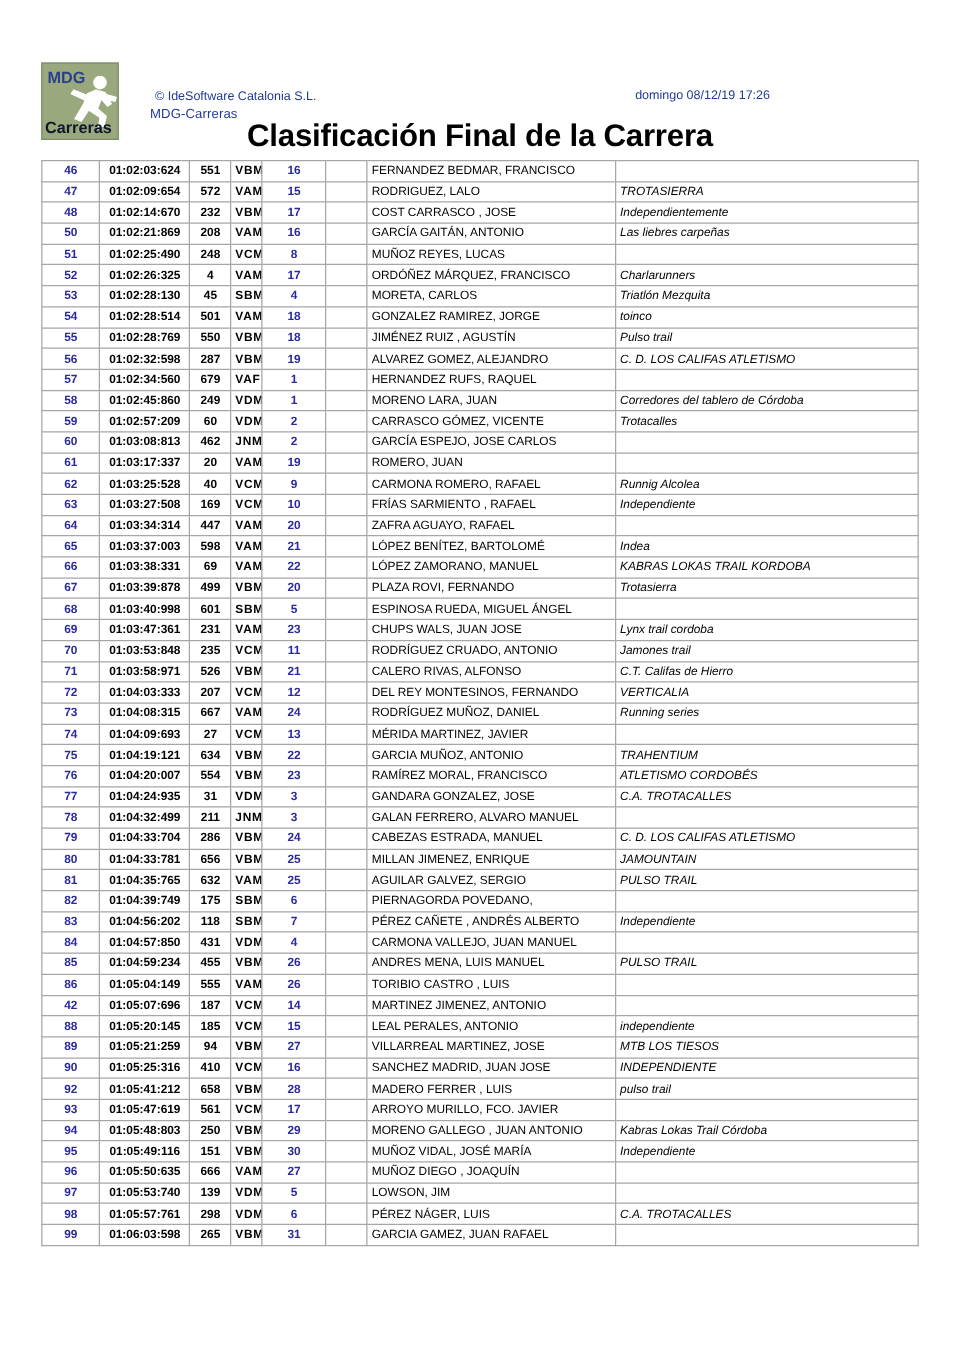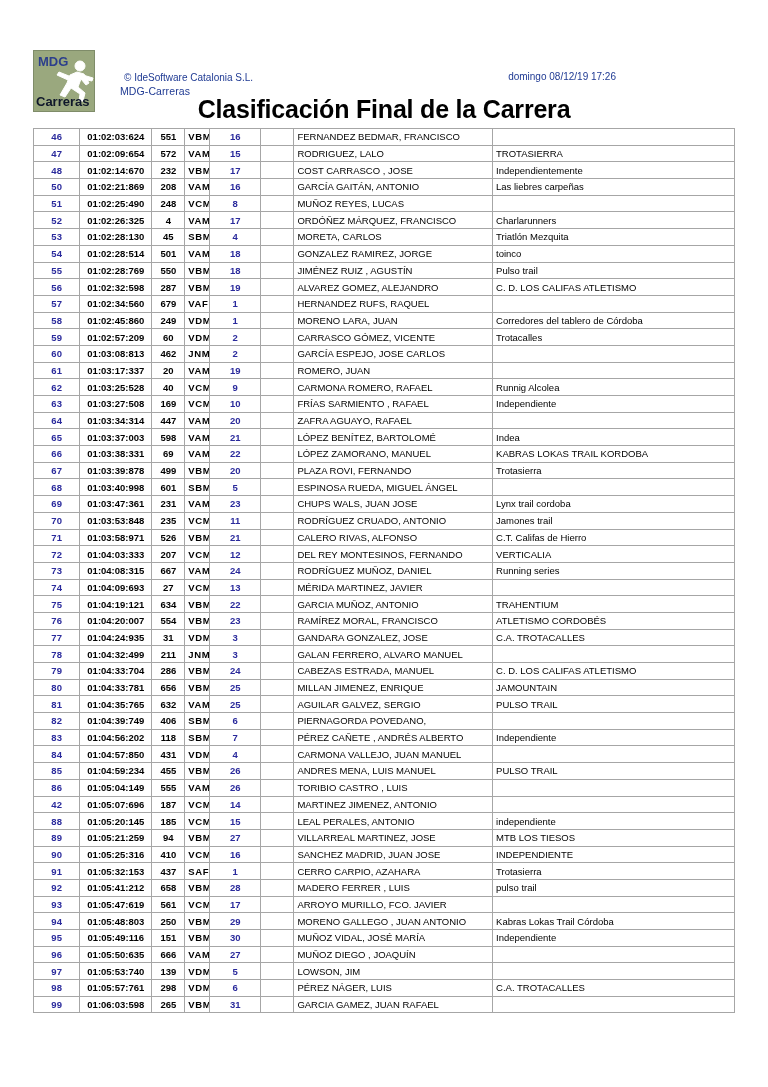--- a/index.html
+++ b/index.html
@@ -133,21 +133,21 @@
     white-space: nowrap;
     box-sizing: border-box;
   }
   td.c-pos     { width: 45px;  text-align: center; font-weight: bold; color: #2a2a9c; font-size: 9.5px; }
   td.c-time    { width: 70px;  text-align: center; font-weight: bold; color: #000; }
   td.c-dorsal  { width: 32px;  text-align: center; font-weight: bold; color: #000; }
   td.c-cat     { width: 24px;  text-align: center; font-weight: bold; color: #000; letter-spacing: 0.6px;}
   td.c-catpos  { width: 50px;  text-align: center; font-weight: bold; color: #2a2a9c; }
   td.c-blank   { width: 32px; }
   td.c-name    { width: 193px; text-align: left; color: #000; }
-  td.c-club    { width: 235px; text-align: left; color: #000; }
+  td.c-club    { width: 235px; text-align: left; color: #000; font-style: italic; }
 
   td.c-name.overflow {
     position: relative;
   }
   td.c-name.overflow .line2 {
     position: absolute;
     left: 3px;
     top: 14px;
     font-size: 9.5px;
     line-height: 15px;
@@ -530,21 +530,21 @@
             <td class="c-dorsal">632</td>
             <td class="c-cat">VAM</td>
             <td class="c-catpos">25</td>
             <td class="c-blank"></td>
             <td class="c-name">AGUILAR GALVEZ, SERGIO</td>
             <td class="c-club">PULSO TRAIL</td>
           </tr>
           <tr>
             <td class="c-pos">82</td>
             <td class="c-time">01:04:39:749</td>
-            <td class="c-dorsal">406</td>
+            <td class="c-dorsal">175</td>
             <td class="c-cat">SBM</td>
             <td class="c-catpos">6</td>
             <td class="c-blank"></td>
             <td class="c-name overflow">PIERNAGORDA POVEDANO,<span class="line2">FRANCISCO JAVIER</span></td>
             <td class="c-club"></td>
           </tr>
           <tr>
             <td class="c-pos">83</td>
             <td class="c-time">01:04:56:202</td>
             <td class="c-dorsal">118</td>
@@ -618,30 +618,20 @@
             <td class="c-pos">90</td>
             <td class="c-time">01:05:25:316</td>
             <td class="c-dorsal">410</td>
             <td class="c-cat">VCM</td>
             <td class="c-catpos">16</td>
             <td class="c-blank"></td>
             <td class="c-name">SANCHEZ MADRID, JUAN JOSE</td>
             <td class="c-club">INDEPENDIENTE</td>
           </tr>
           <tr>
-            <td class="c-pos">91</td>
-            <td class="c-time">01:05:32:153</td>
-            <td class="c-dorsal">437</td>
-            <td class="c-cat">SAF</td>
-            <td class="c-catpos">1</td>
-            <td class="c-blank"></td>
-            <td class="c-name">CERRO CARPIO, AZAHARA</td>
-            <td class="c-club">Trotasierra</td>
-          </tr>
-          <tr>
             <td class="c-pos">92</td>
             <td class="c-time">01:05:41:212</td>
             <td class="c-dorsal">658</td>
             <td class="c-cat">VBM</td>
             <td class="c-catpos">28</td>
             <td class="c-blank"></td>
             <td class="c-name">MADERO FERRER , LUIS</td>
             <td class="c-club">pulso trail</td>
           </tr>
           <tr>

